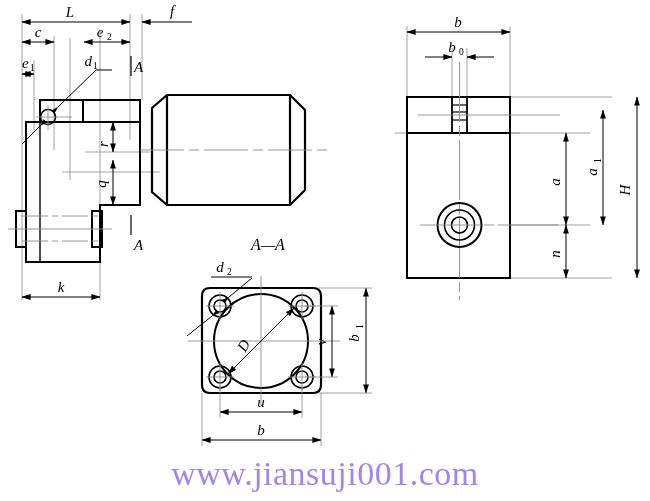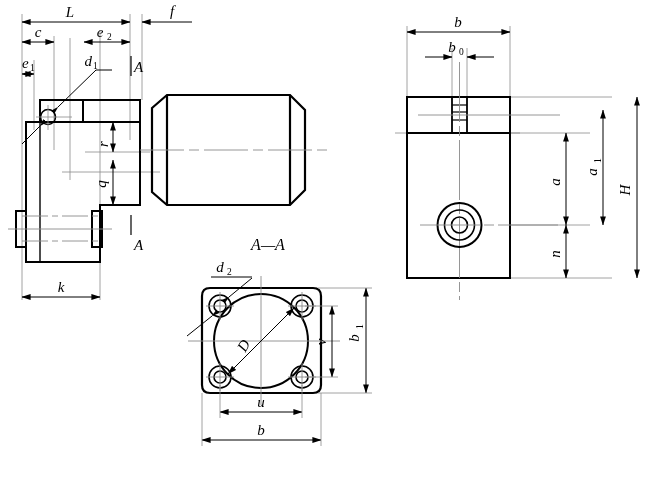--- a/index.html
+++ b/index.html
@@ -349,14 +349,15 @@
         <text class="sub" x="363" y="329" transform="rotate(-90 363 329)">1</text>
         <g stroke="#8a8a8a" stroke-width="0.8">
           <line x1="318" y1="288" x2="372" y2="288"></line>
           <line x1="318" y1="393" x2="372" y2="393"></line>
         </g>
       </g>
     </g>
 
   </svg>
 
+  <div class="wm">www.jiansuji001.com</div>
 
 </div>
 
 </body></html>

